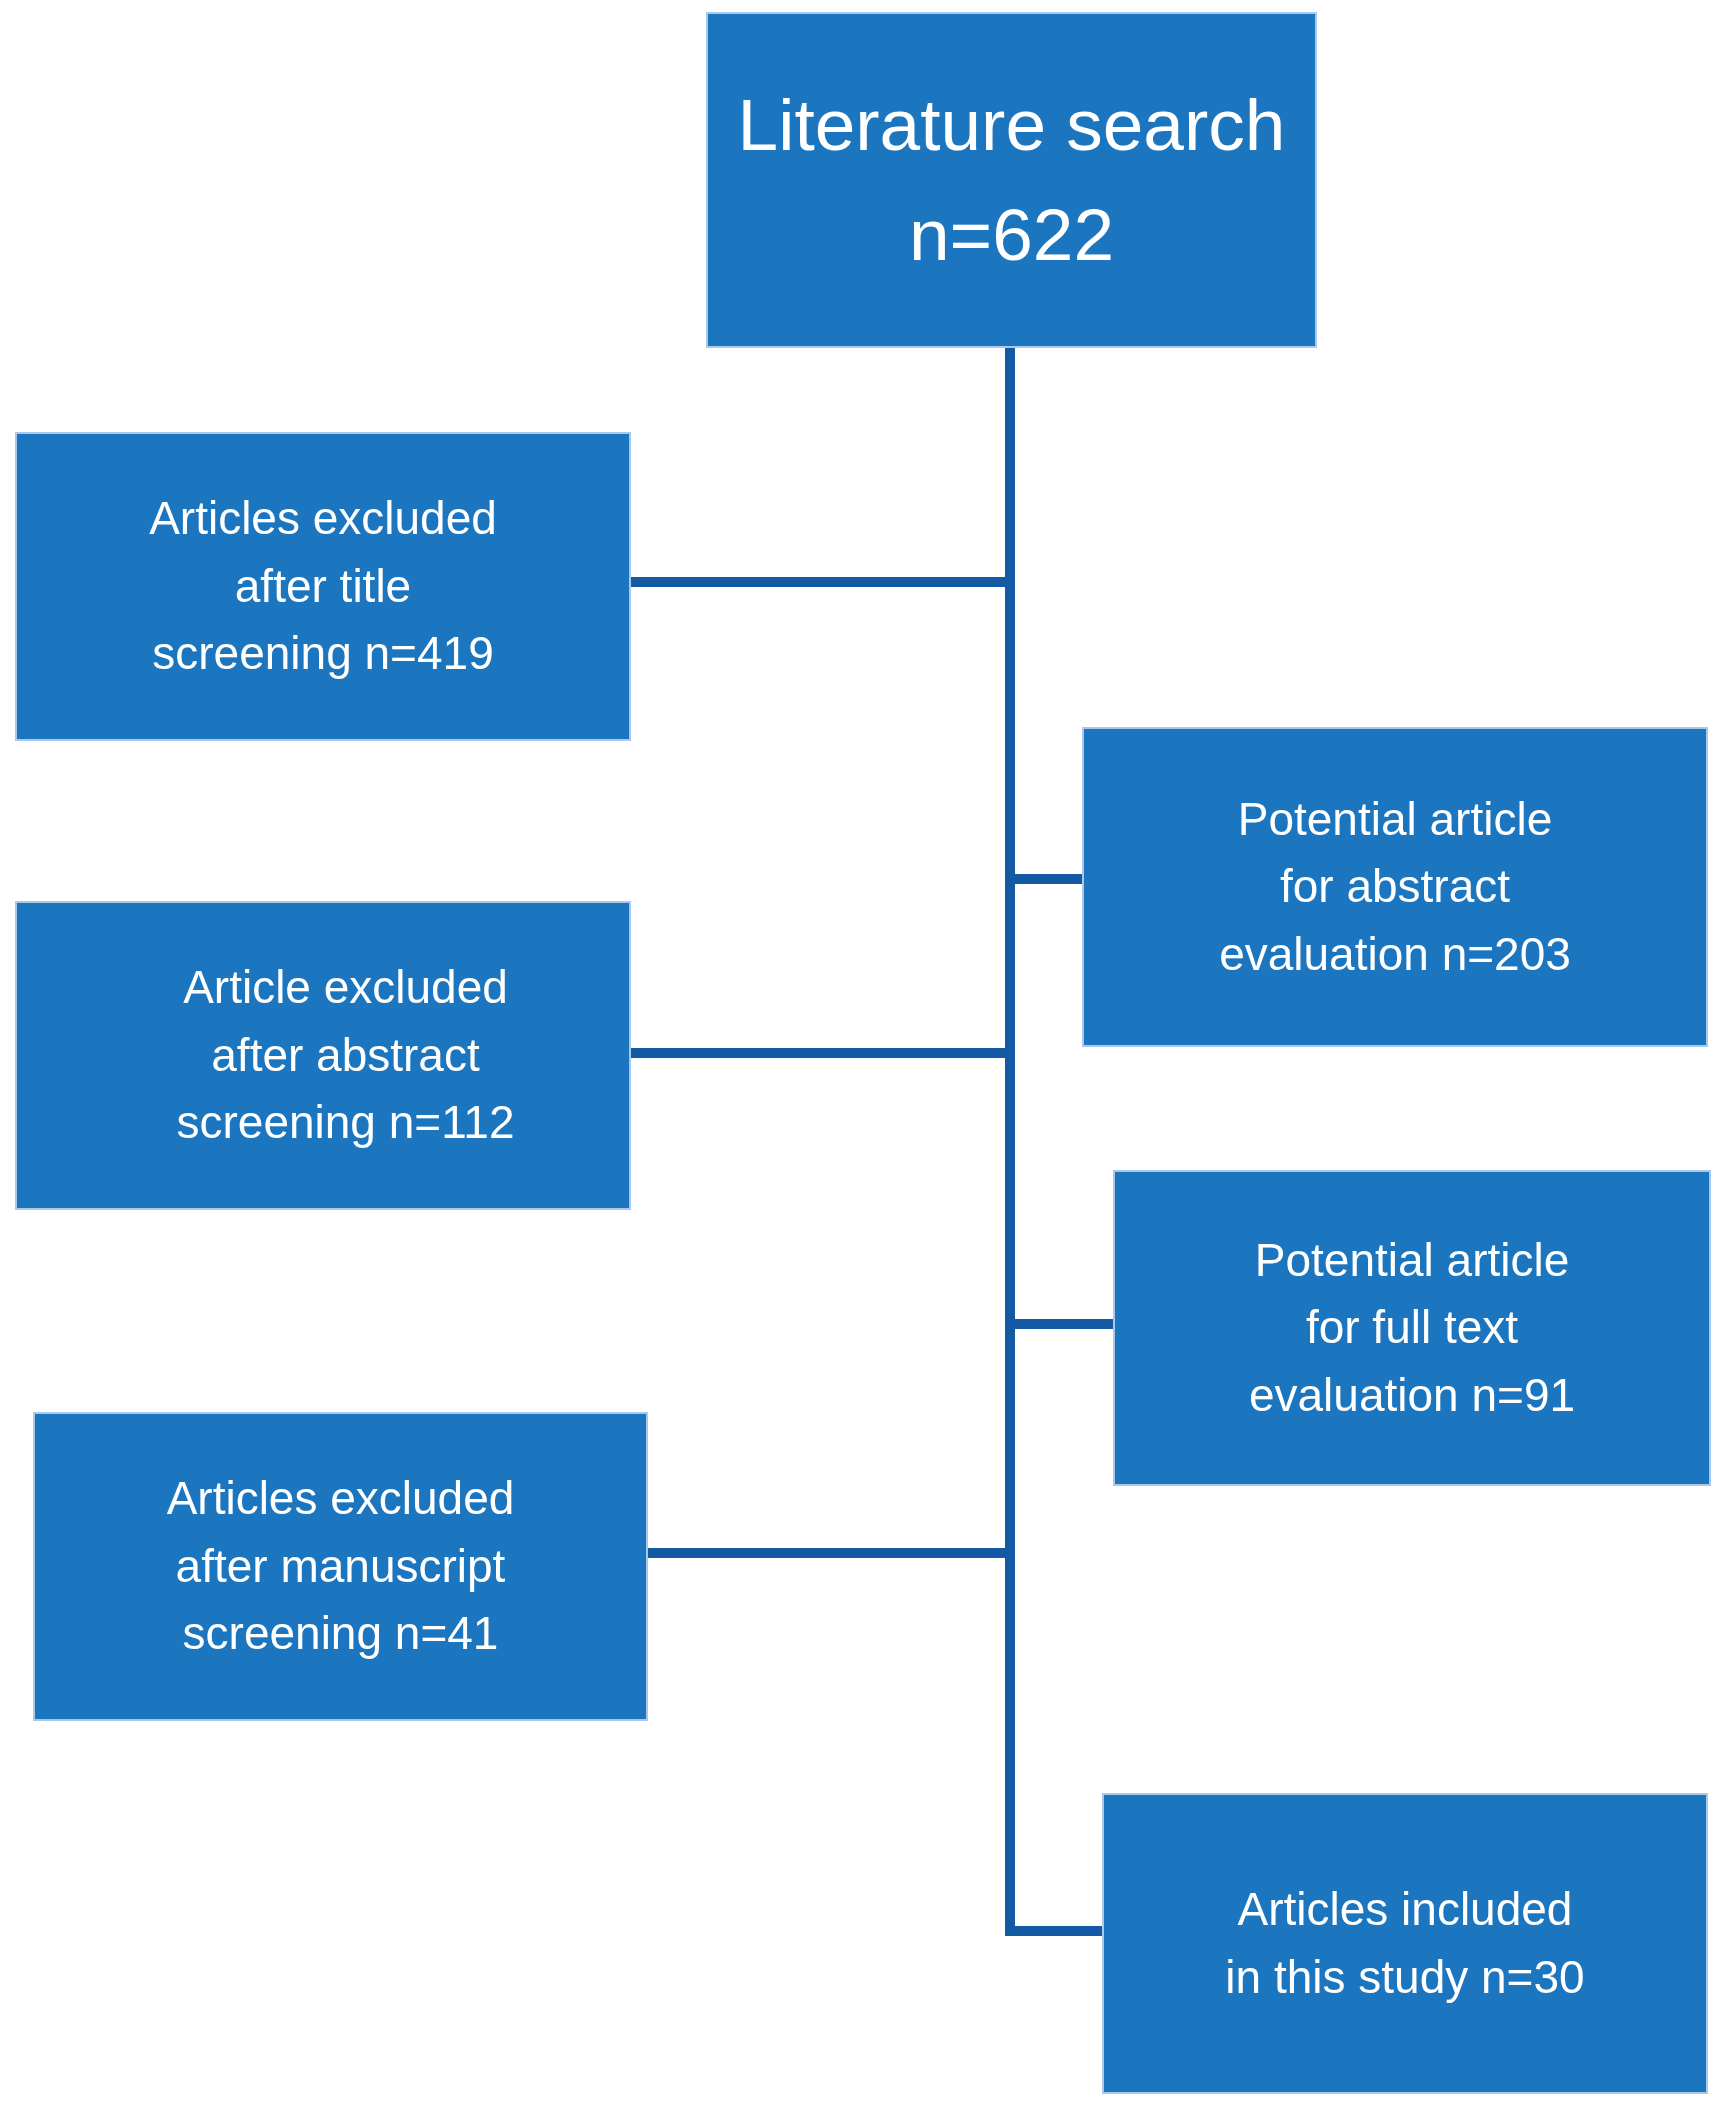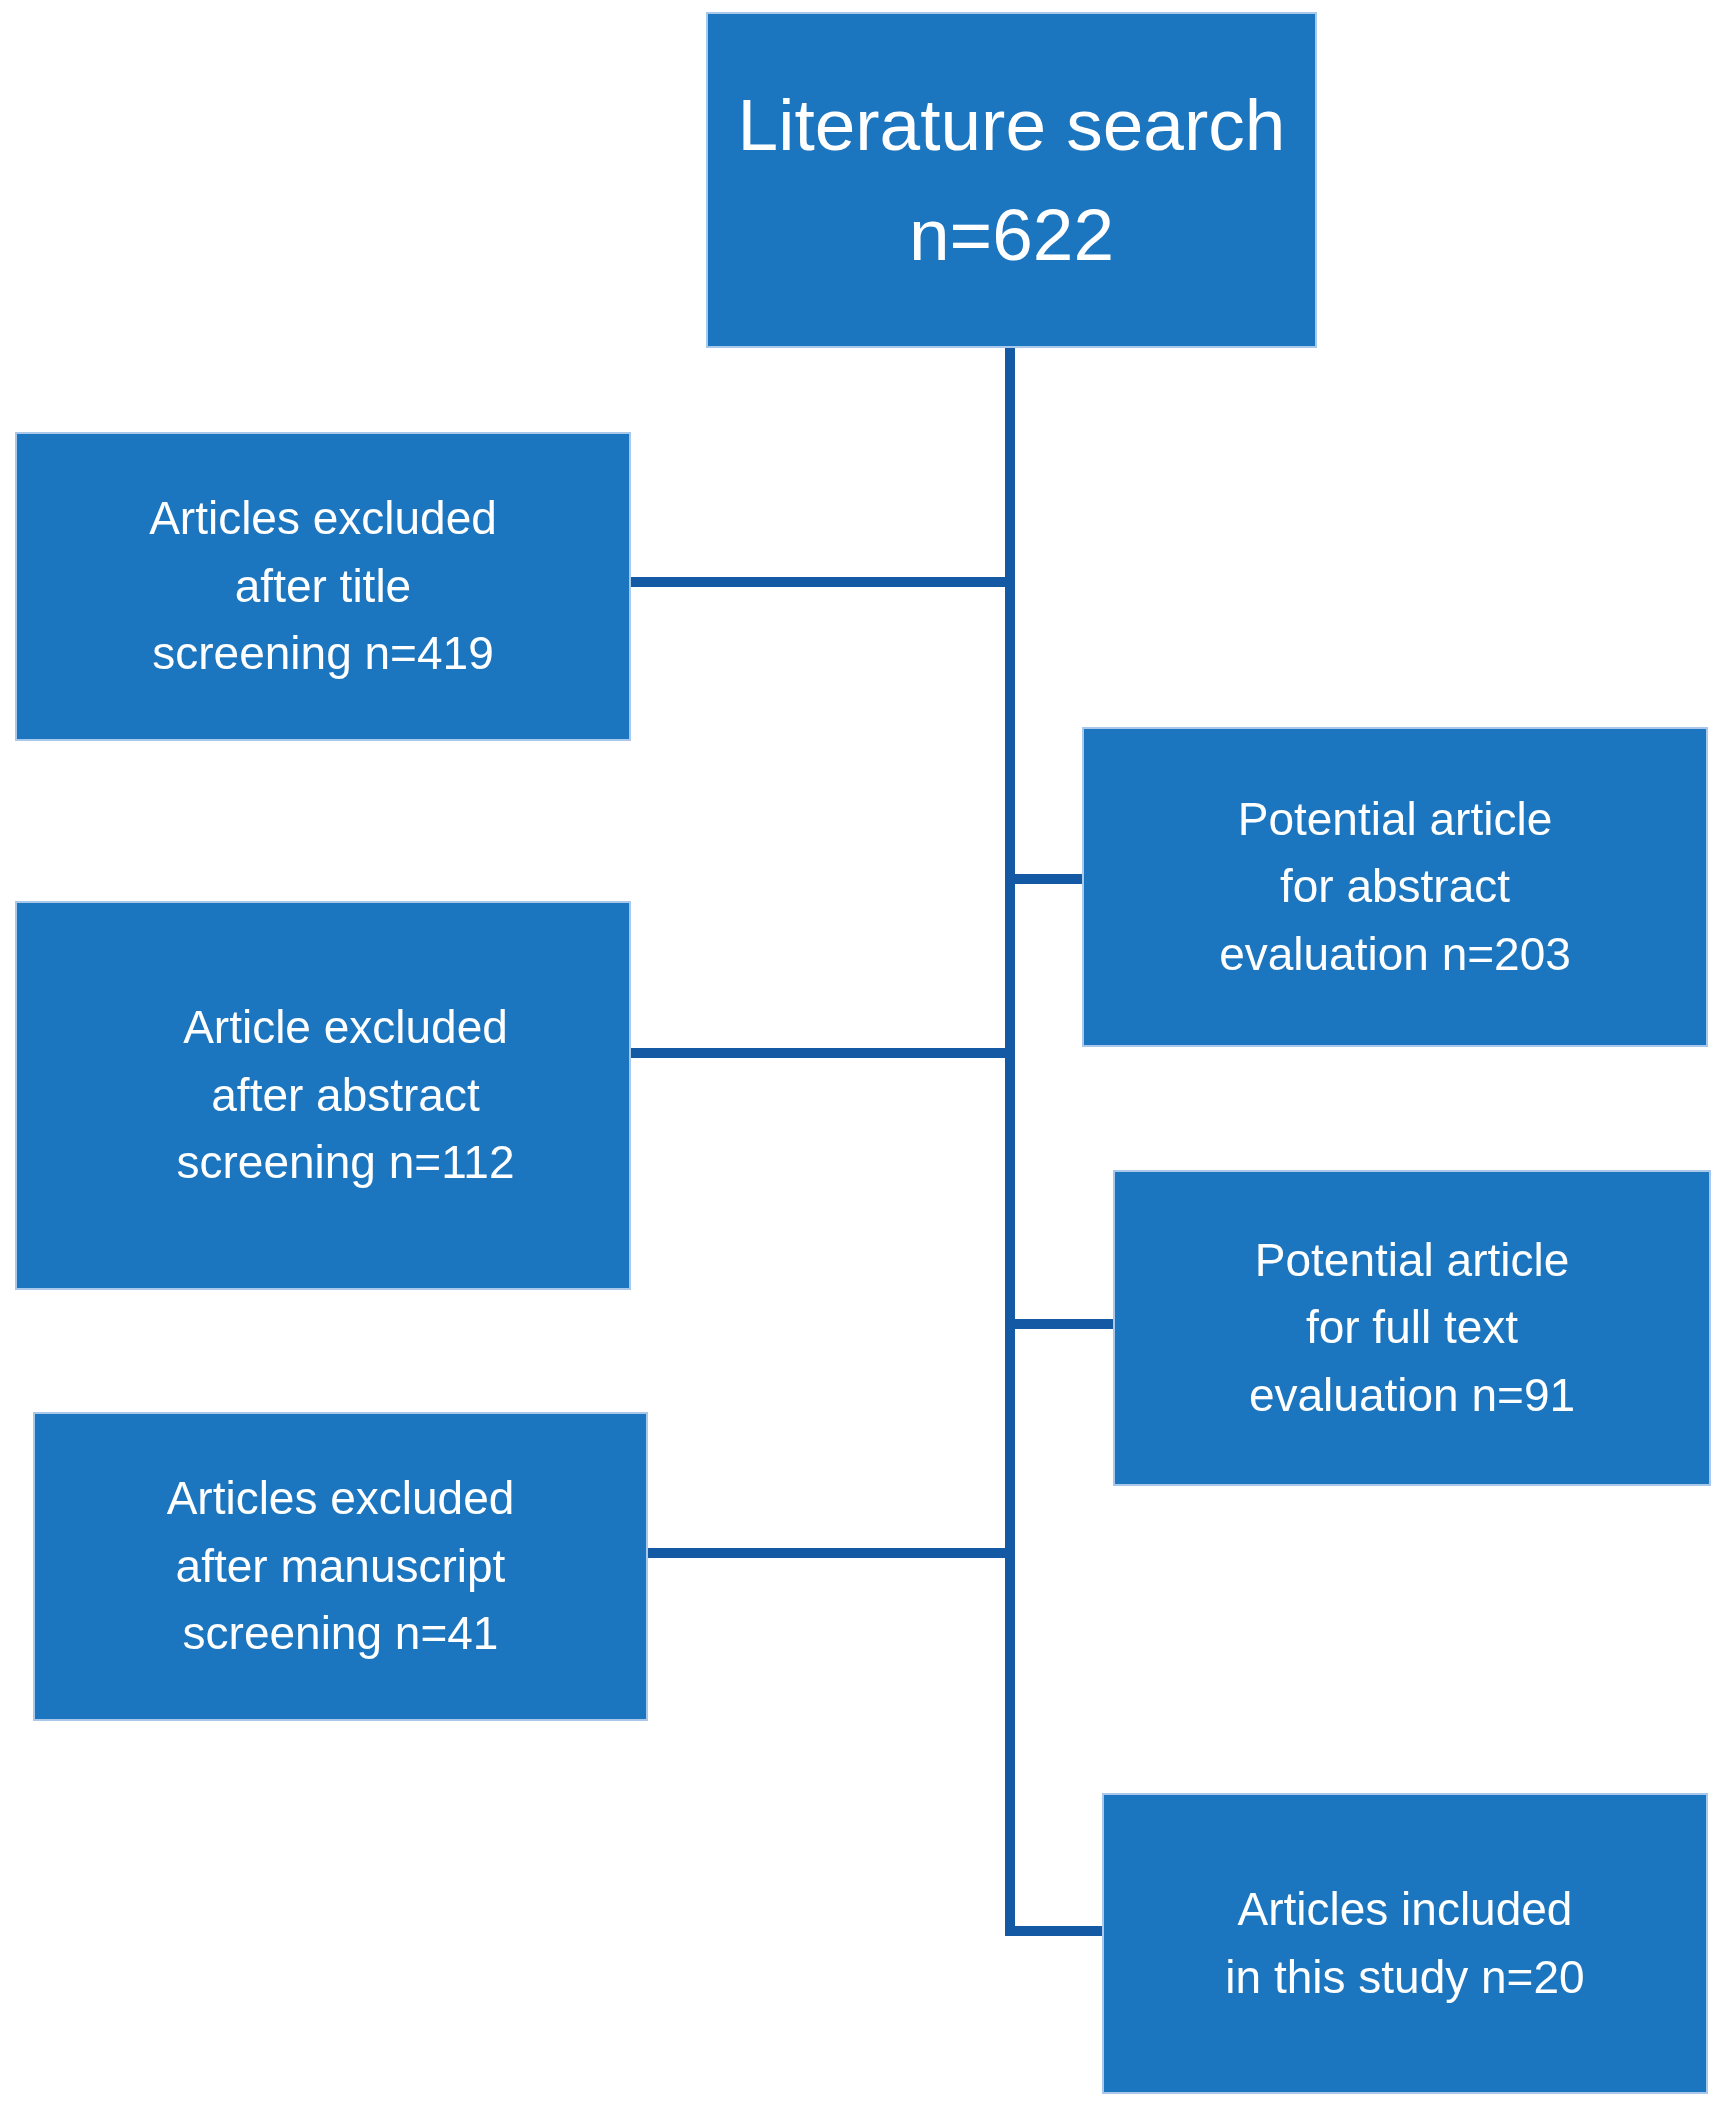--- a/index.html
+++ b/index.html
@@ -35,21 +35,21 @@
     white-space: pre;
   }
   .node .node-text { white-space: pre; }
   .connector {
     position: absolute;
     background: var(--connector);
   }
   
   .n-top { left: 706px; top: 11.6px;   width: 611px; height: 336px; font-size: 73px; line-height: 1.5; }
   .n-l1  { left: 15px;  top: 432px;  width: 616px; height: 309px; }
-  .n-l2  { left: 15px;  top: 901px; width: 616px; height: 389px; padding-left: 45px; }
+  .n-l2  { left: 15px;  top: 901px; width: 616px; height: 309px; padding-left: 45px; }
   .n-l3  { left: 33px;  top: 1412px; width: 615px; height: 309px; }
   .n-r1  { left: 1082px; top: 727px;  width: 626px; height: 320px; }
   .n-r2  { left: 1113px; top: 1170px; width: 598px; height: 316px; }
   .n-r3  { left: 1102px; top: 1793px; width: 606px; height: 301px; }
   
   .trunk { left: 1005px; top: 320px;  width: 10px;  height: 1616px; }
   .c-l1  { left: 625px;  top: 577px;  width: 390px; height: 10px; }
   .c-l2  { left: 625px;  top: 1048px; width: 390px; height: 10px; }
   .c-l3  { left: 640px;  top: 1548px; width: 375px; height: 10px; }
   .c-r1  { left: 1005px; top: 874px; width: 86px; height: 10px; }
@@ -99,17 +99,17 @@
   </div>
 
   <div class="node n-l3">
     <span class="node-text">Articles excluded
 after manuscript
 screening n=41</span>
   </div>
 
   <div class="node n-r3">
     <span class="node-text">Articles included
-in this study n=20</span>
+in this study n=30</span>
   </div>
 
 </div>
 
 
 </body></html>

